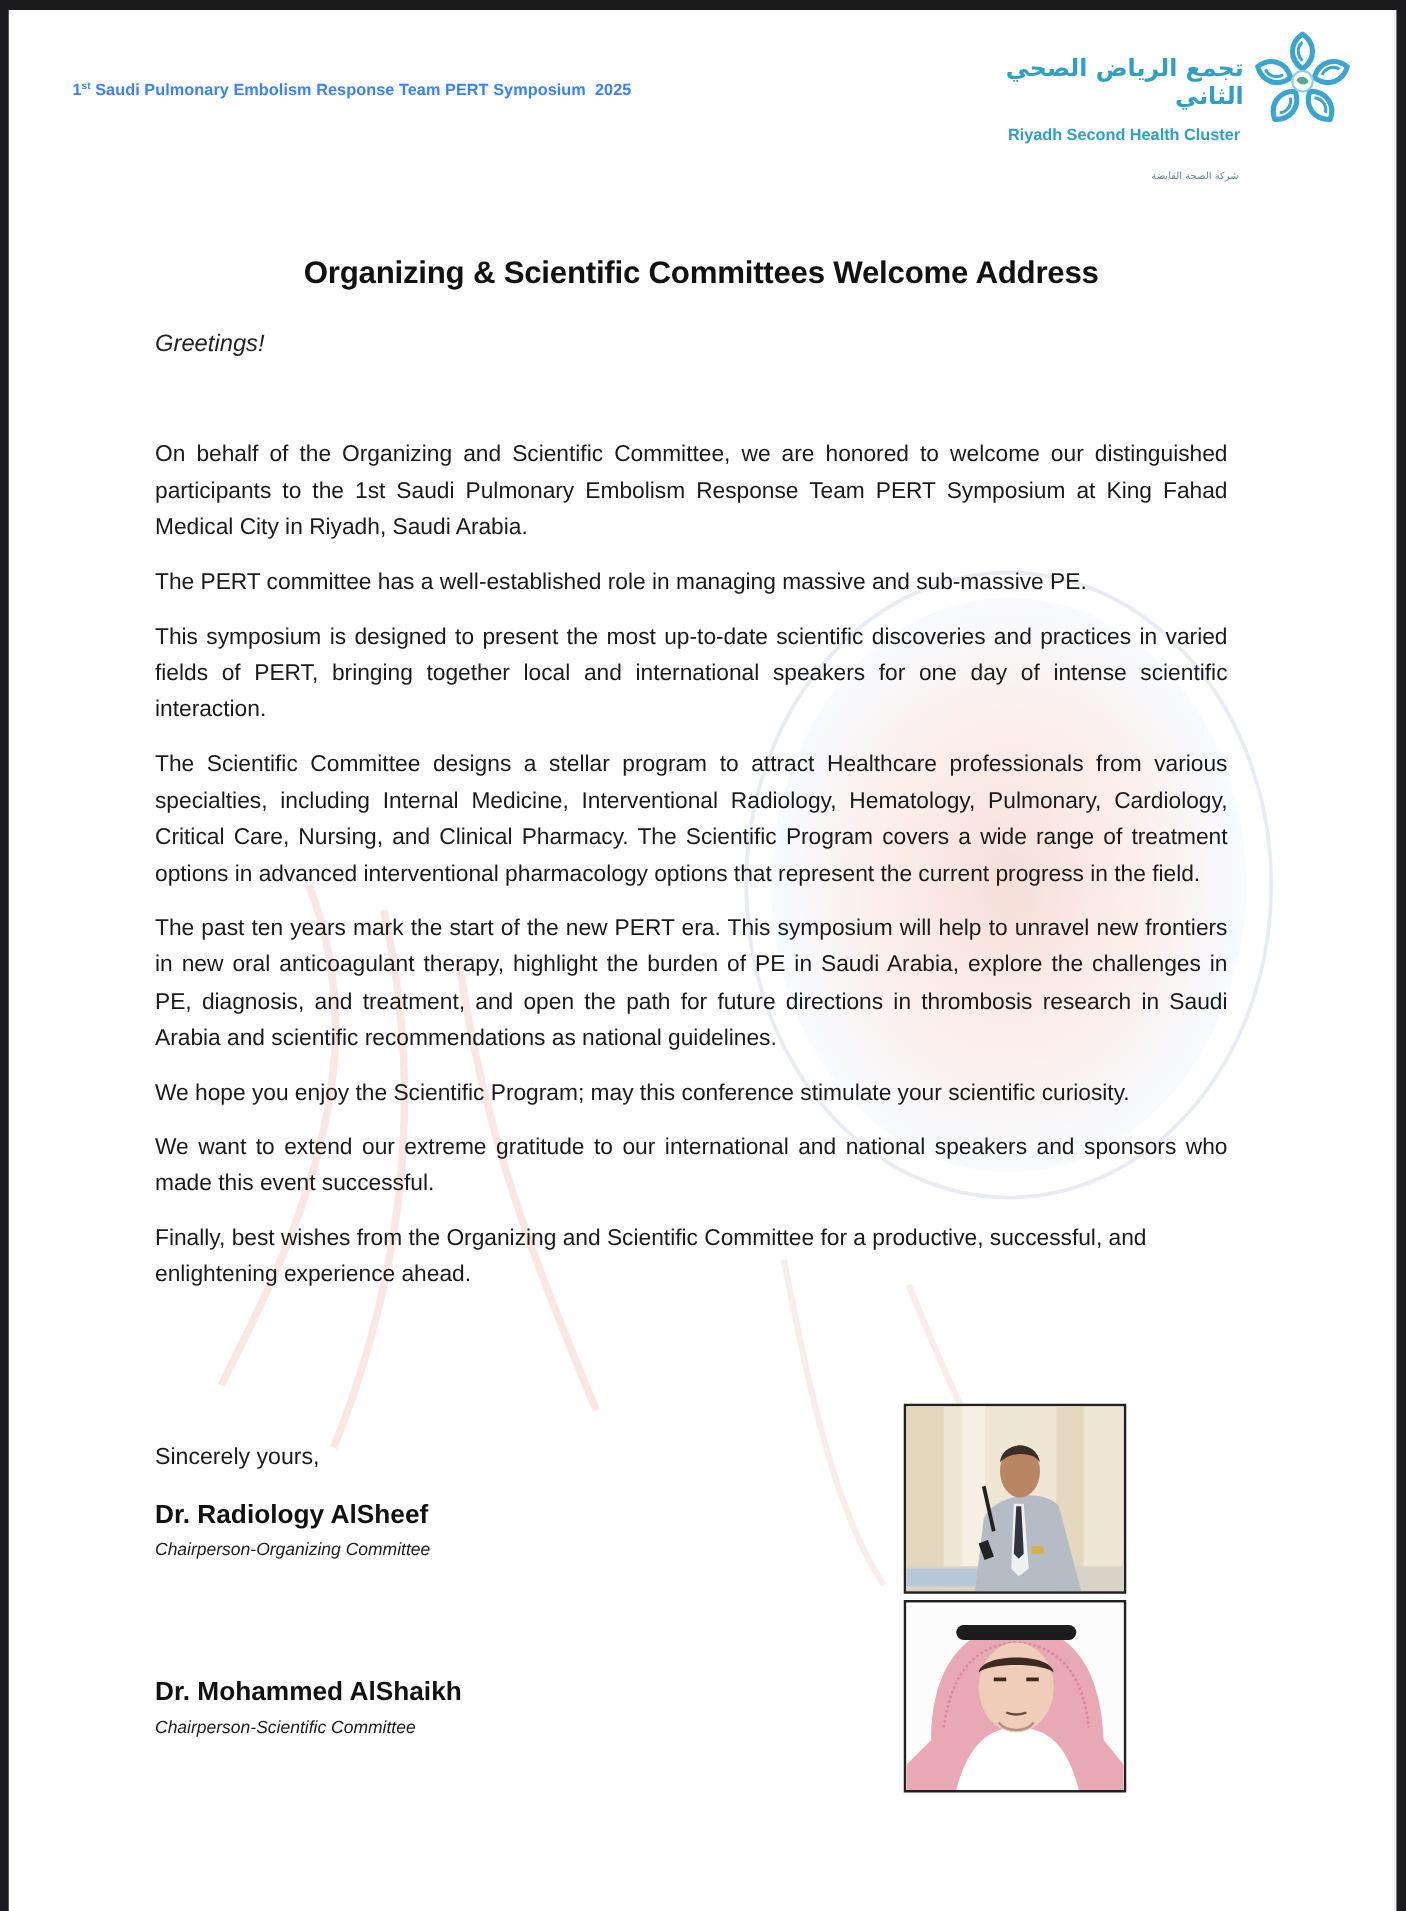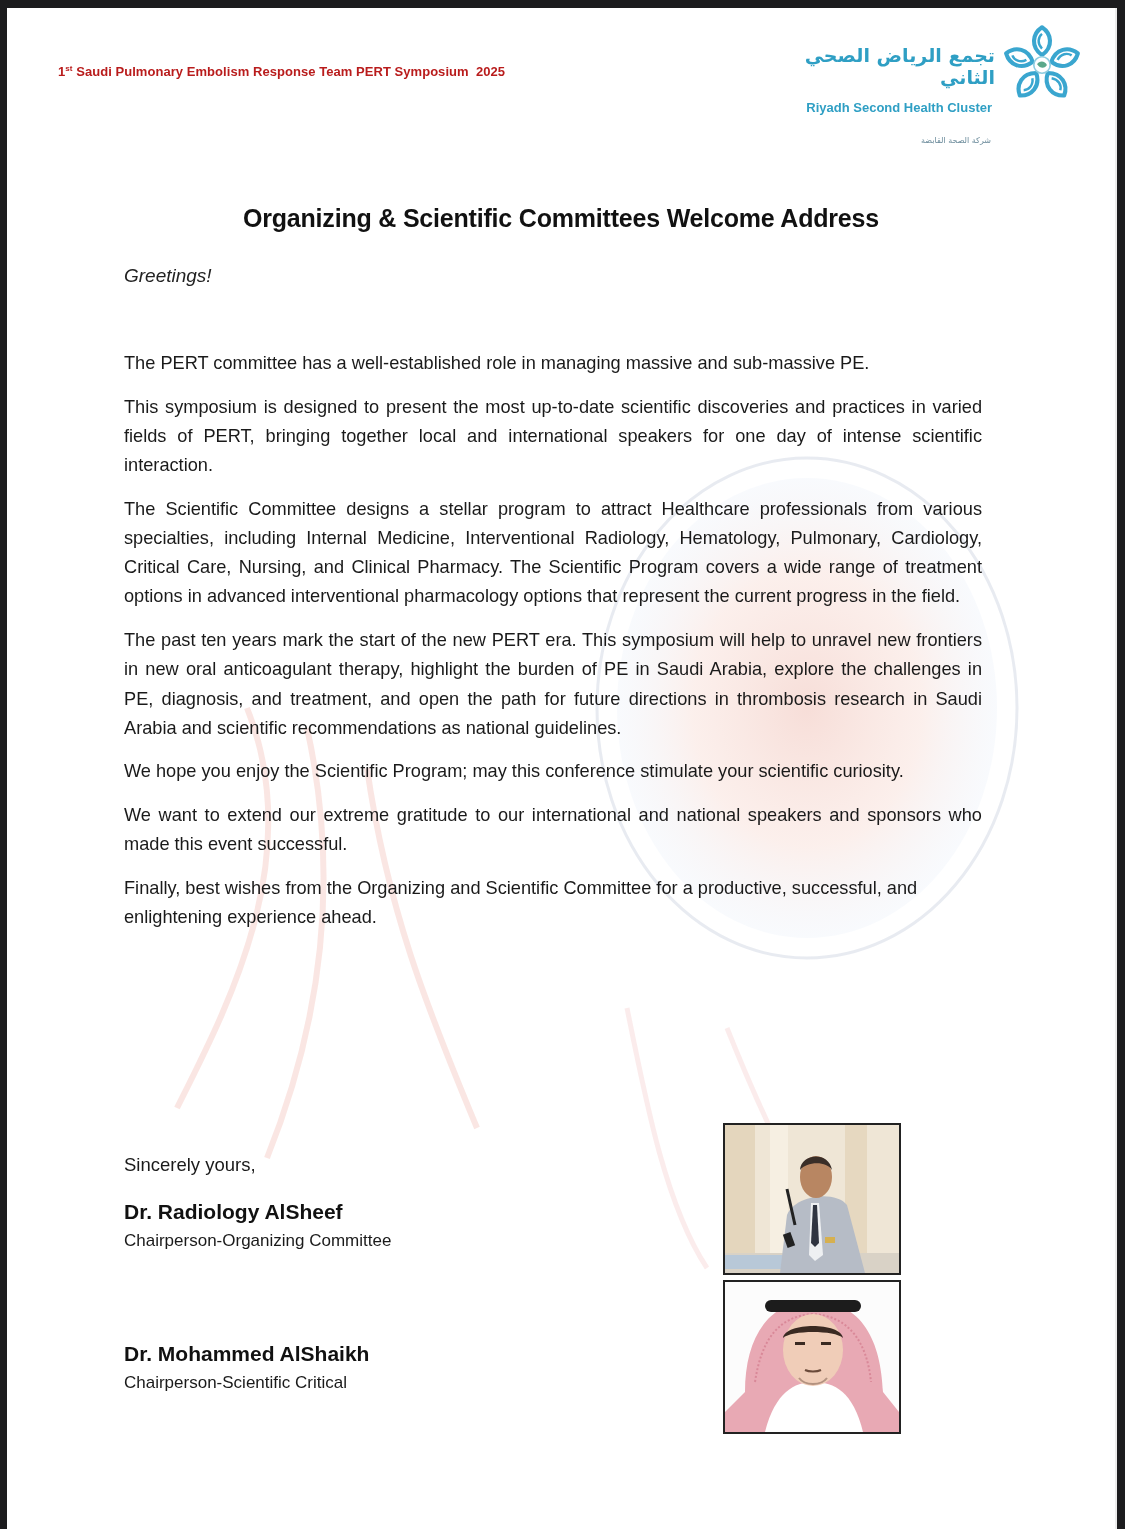--- a/index.html
+++ b/index.html
@@ -14,21 +14,21 @@
     width: 1108px; height: 1521px;
     background: #ffffff;
     border-right: 2px solid #ececec;
     overflow: hidden;
   }
   
   .watermark { position: absolute; left: 0; top: 0; width: 1108px; height: 1521px; pointer-events: none; }
 
   .header-title {
     position: absolute; left: 51px; top: 56px;
-    font-size: 13px; font-weight: bold; color: #b91c1c;
+    font-size: 13px; font-weight: bold; color: #3b82f6;
     letter-spacing: 0.05px;
   }
   .header-title sup { font-size: 8px; }
 
   .logo {
     position: absolute; left: 776px; top: 12px; width: 308px; height: 90px;
   }
   .logo-ar {
     position: absolute; right: 96px; top: 24px;
     font-size: 19px; color: #2f9fc4; font-weight: bold; direction: rtl;
@@ -60,21 +60,21 @@
     font-size: 18.2px; line-height: 29.2px; color: #1a1a1a;
   }
   .body p { margin: 0 0 14.5px 0; text-align: justify; }
   .body p.last-left { text-align: left; }
 
   .sign {
     position: absolute; left: 117px; top: 1146px; width: 500px; color: #1a1a1a;
   }
   .closing { font-size: 18.5px; position: absolute; top: 0; left: 0; white-space: nowrap; }
   .name { font-size: 21px; font-weight: bold; position: absolute; left: 0; white-space: nowrap; color: #111; }
-  .role { font-size: 17px; position: absolute; left: 0; white-space: nowrap; }
+  .role { font-size: 14px; position: absolute; left: 0; white-space: nowrap; font-style: italic; }
   .n1 { top: 46px; } .r1 { top: 77px; }
   .n2 { top: 188px; } .r2 { top: 219px; }
 
   .photo {
     position: absolute; left: 716px; width: 174px;
     border: 2px solid #222; overflow: hidden; background: #f4f0e8;
   }
   .photo1 { top: 1115px; height: 148px; }
   .photo2 { top: 1272px; height: 150px; background: #fdfdfd; }
   .photo svg { display: block; width: 100%; height: 100%; }
@@ -119,35 +119,36 @@
       </g>
       <circle cx="0" cy="0" r="10" fill="#ffffff" stroke="#8fcde0" stroke-width="2"></circle>
       <path d="M-6 -1 C -3 -6, 4 -5, 6 0 C 4 4, -2 5, -6 -1 Z" fill="#5aa88a"></path>
     </svg>
   </div>
 
   <div class="doc-title">Organizing &amp; Scientific Committees Welcome Address</div>
   <div class="greeting">Greetings!</div>
 
   <div class="body">
+    <p>On behalf of the Organizing and Scientific Committee, we are honored to welcome our distinguished participants to the 1st Saudi Pulmonary Embolism Response Team PERT Symposium at King Fahad Medical City in Riyadh, Saudi Arabia.</p>
     <p>The PERT committee has a well-established role in managing massive and sub-massive PE.</p>
     <p>This symposium is designed to present the most up-to-date scientific discoveries and practices in varied fields of PERT, bringing together local and international speakers for one day of intense scientific interaction.</p>
     <p>The Scientific Committee designs a stellar program to attract Healthcare professionals from various specialties, including Internal Medicine, Interventional Radiology, Hematology, Pulmonary, Cardiology, Critical Care, Nursing, and Clinical Pharmacy. The Scientific Program covers a wide range of treatment options in advanced interventional pharmacology options that represent the current progress in the field.</p>
     <p>The past ten years mark the start of the new PERT era. This symposium will help to unravel new frontiers in new oral anticoagulant therapy, highlight the burden of PE in Saudi Arabia, explore the challenges in PE, diagnosis, and treatment, and open the path for future directions in thrombosis research in Saudi Arabia and scientific recommendations as national guidelines.</p>
     <p>We hope you enjoy the Scientific Program; may this conference stimulate your scientific curiosity.</p>
     <p>We want to extend our extreme gratitude to our international and national speakers and sponsors who made this event successful.</p>
     <p class="last-left">Finally, best wishes from the Organizing and Scientific Committee for a productive, successful, and enlightening experience ahead.</p>
   </div>
 
   <div class="sign">
     <div class="closing">Sincerely yours,</div>
     <div class="name n1">Dr. Radiology AlSheef</div>
     <div class="role r1">Chairperson-Organizing Committee</div>
     <div class="name n2">Dr. Mohammed AlShaikh</div>
-    <div class="role r2">Chairperson-Scientific Critical</div>
+    <div class="role r2">Chairperson-Scientific Committee</div>
   </div>
 
   <div class="photo photo1">
     <svg viewBox="0 0 174 148">
       <rect width="174" height="148" fill="#efe6d6"></rect>
       <rect x="0" y="0" width="30" height="148" fill="#e4d6bd"></rect>
       <rect x="45" y="0" width="18" height="148" fill="#f6efe2"></rect>
       <rect x="120" y="0" width="22" height="148" fill="#e6d8c0"></rect>
       <rect x="0" y="128" width="174" height="20" fill="#d9d2c6"></rect>
       <rect x="0" y="130" width="60" height="14" fill="#b8c8d8"></rect>

